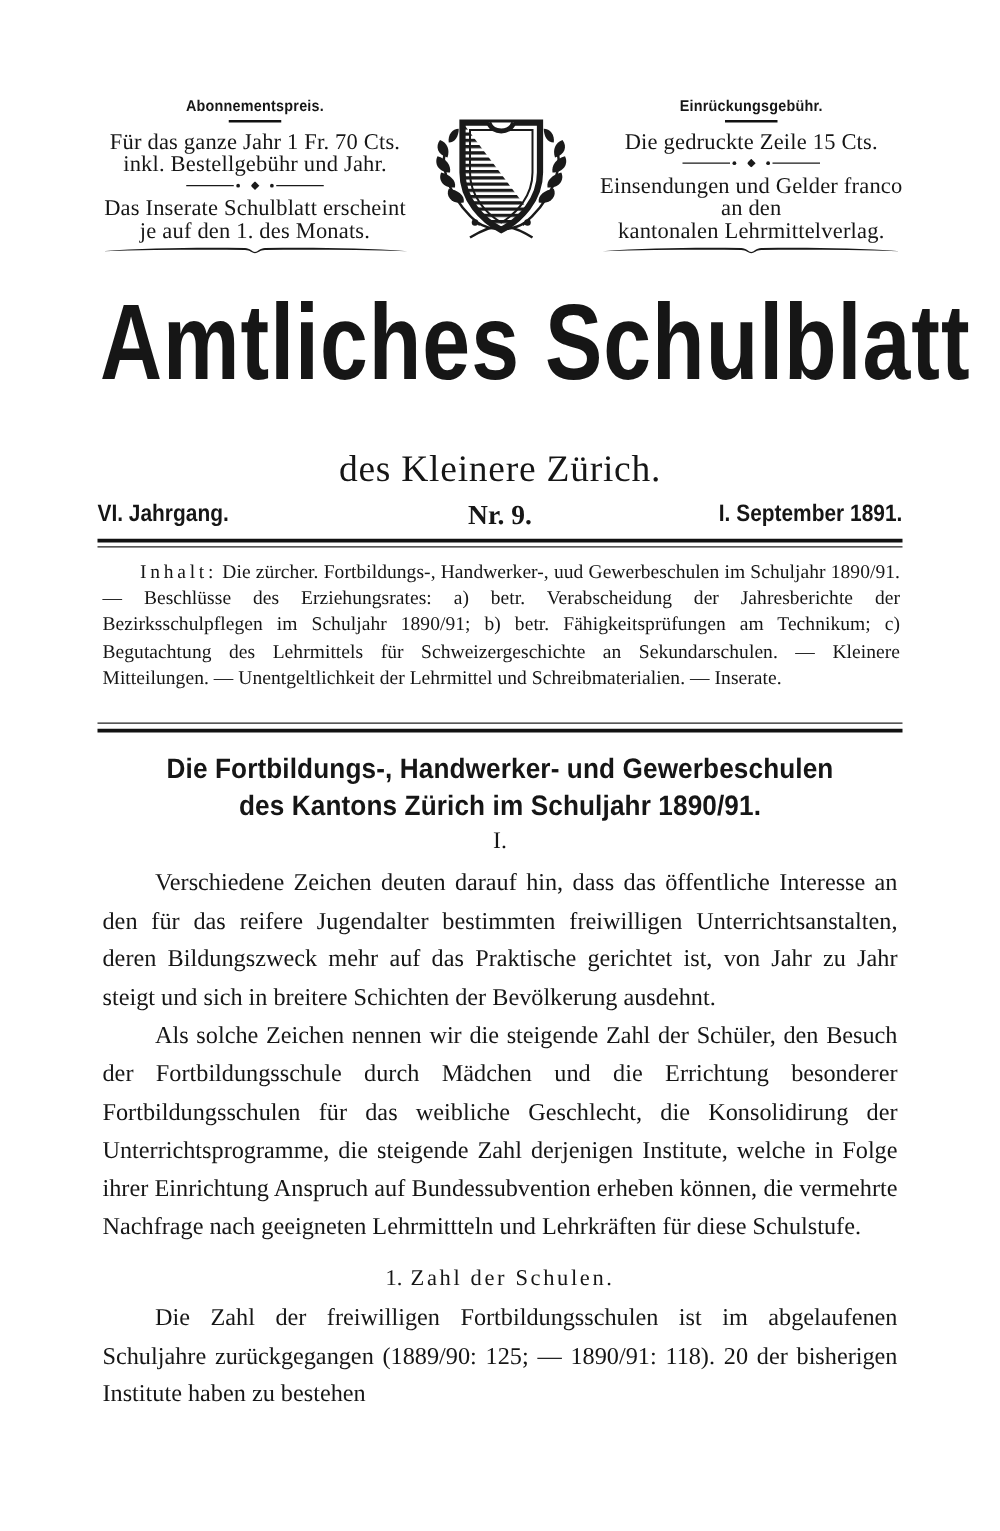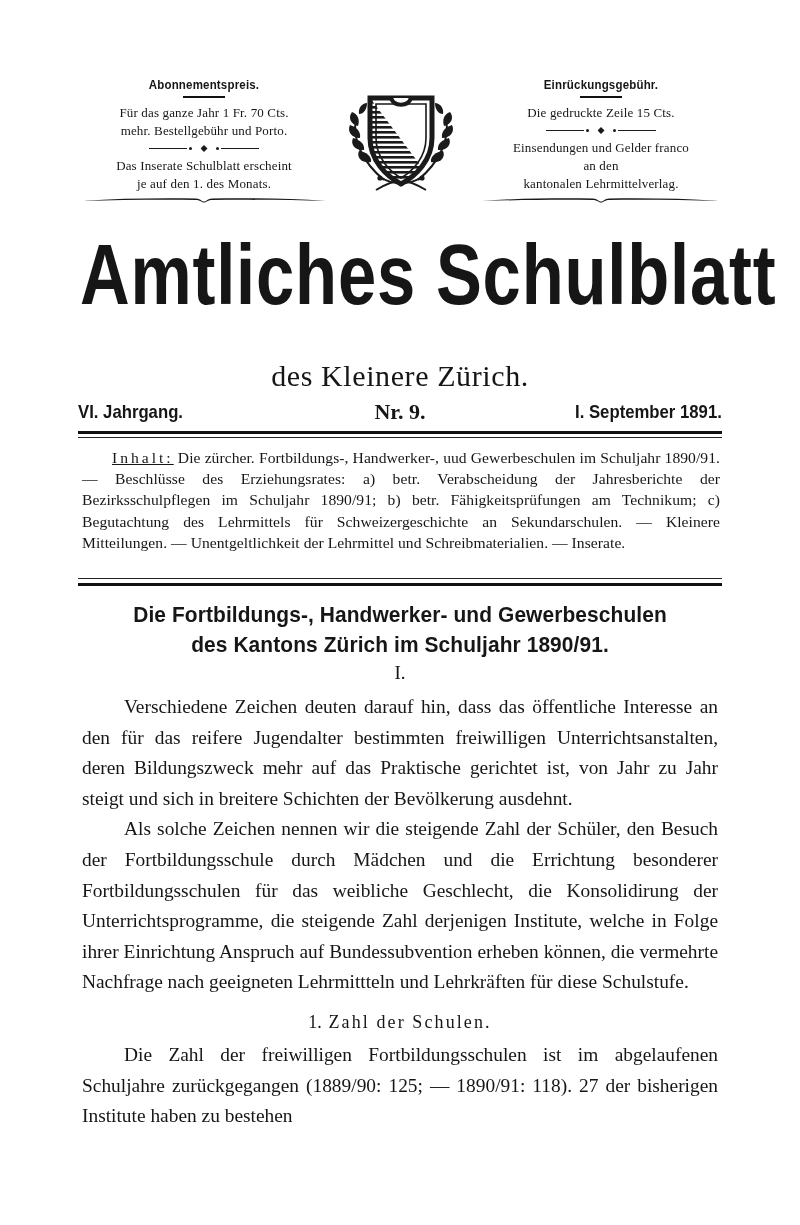--- a/index.html
+++ b/index.html
@@ -53,21 +53,21 @@
 
   .short-rule {
     width: 42px;
     height: 2px;
     background: #111;
     margin: 4px auto 6px auto;
   }
 
   .mast-line {
     text-align: center;
-    font-size: 13px;
+    font-size: 18px;
     line-height: 18px;
     letter-spacing: 0.15px;
     white-space: nowrap;
   }
 
   
   .orn-rule {
     position: relative;
     height: 9px;
     margin: 4px auto 4px auto;
@@ -198,21 +198,20 @@
     width: 638px;
     font-size: 15.6px;
     line-height: 21.2px;
     text-align: justify;
     text-justify: inter-word;
     letter-spacing: 0.05px;
   }
   .inhalt .lbl {
     letter-spacing: 3px;
     padding-left: 30px;
-    text-decoration: underline;
   }
 
   
   .art-head {
     position: absolute;
     left: 60px;
     top: 600px;
     width: 680px;
     text-align: center;
     font-family: "Liberation Sans", "DejaVu Sans", sans-serif;
@@ -263,21 +262,21 @@
 <body>
 
 <div class="page">
 
   <div class="masthead">
 
     <div class="mast-col left">
       <div class="mast-head-label">Abonnementspreis.</div>
       <div class="short-rule"></div>
       <div class="mast-line">Für das ganze Jahr 1 Fr. 70 Cts.</div>
-      <div class="mast-line">mehr. Bestellgebühr und Porto.</div>
+      <div class="mast-line">inkl. Bestellgebühr und Jahr.</div>
 
       <div class="orn-rule">
         <div class="bar l"></div>
         <div class="dot l"></div>
         <div class="dia"></div>
         <div class="dot r"></div>
         <div class="bar r"></div>
       </div>
 
       <div class="mast-line">Das Inserate Schulblatt erscheint</div>
@@ -394,16 +393,16 @@
     <div>Die Fortbildungs-, Handwerker- und Gewerbeschulen</div>
     <div>des Kantons Zürich im Schuljahr 1890/91.</div>
   </div>
 
   <div class="art-sub">I.</div>
 
   <div class="body-text">
     <p>Verschiedene Zeichen deuten darauf hin, dass das öffentliche Interesse an den für das reifere Jugendalter bestimmten freiwilligen Unterrichtsanstalten, deren Bildungszweck mehr auf das Praktische gerichtet ist, von Jahr zu Jahr steigt und sich in breitere Schichten der Bevölkerung ausdehnt.</p>
     <p>Als solche Zeichen nennen wir die steigende Zahl der Schüler, den Besuch der Fortbildungsschule durch Mädchen und die Errichtung besonderer Fortbildungsschulen für das weibliche Geschlecht, die Konsolidirung der Unterrichtsprogramme, die steigende Zahl derjenigen Institute, welche in Folge ihrer Einrichtung Anspruch auf Bundessubvention erheben können, die vermehrte Nachfrage nach geeigneten Lehrmittteln und Lehrkräften für diese Schulstufe.</p>
     <p class="sect-head"><span class="num">1.</span>&nbsp;<span>Zahl der Schulen.</span></p>
-    <p>Die Zahl der freiwilligen Fortbildungsschulen ist im abgelaufenen Schuljahre zurückgegangen (1889/90: 125; — 1890/91: 118). 27 der bisherigen Institute haben zu bestehen</p>
+    <p>Die Zahl der freiwilligen Fortbildungsschulen ist im abgelaufenen Schuljahre zurückgegangen (1889/90: 125; — 1890/91: 118). 20 der bisherigen Institute haben zu bestehen</p>
   </div>
 
 </div>
 
 </body></html>

